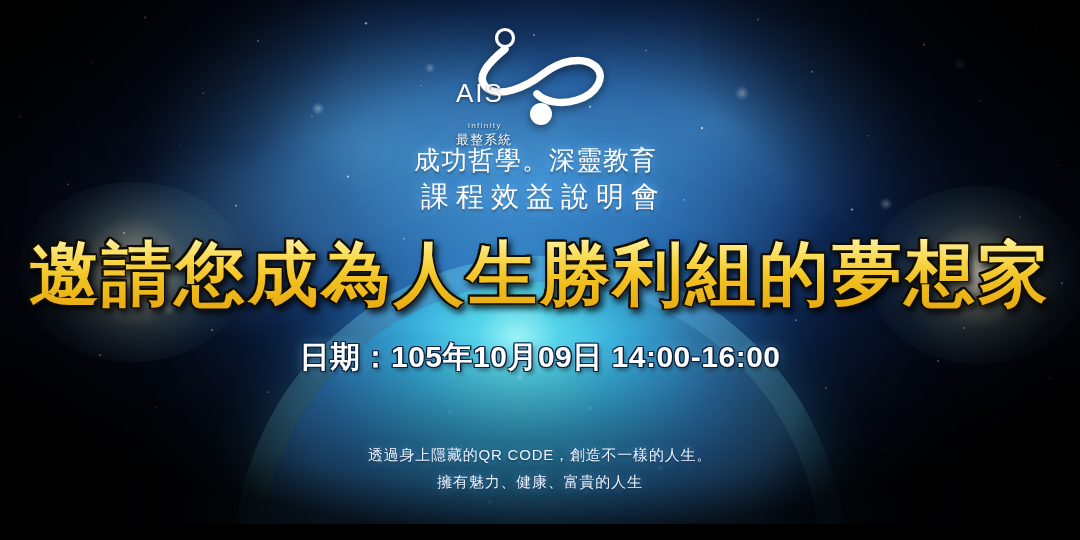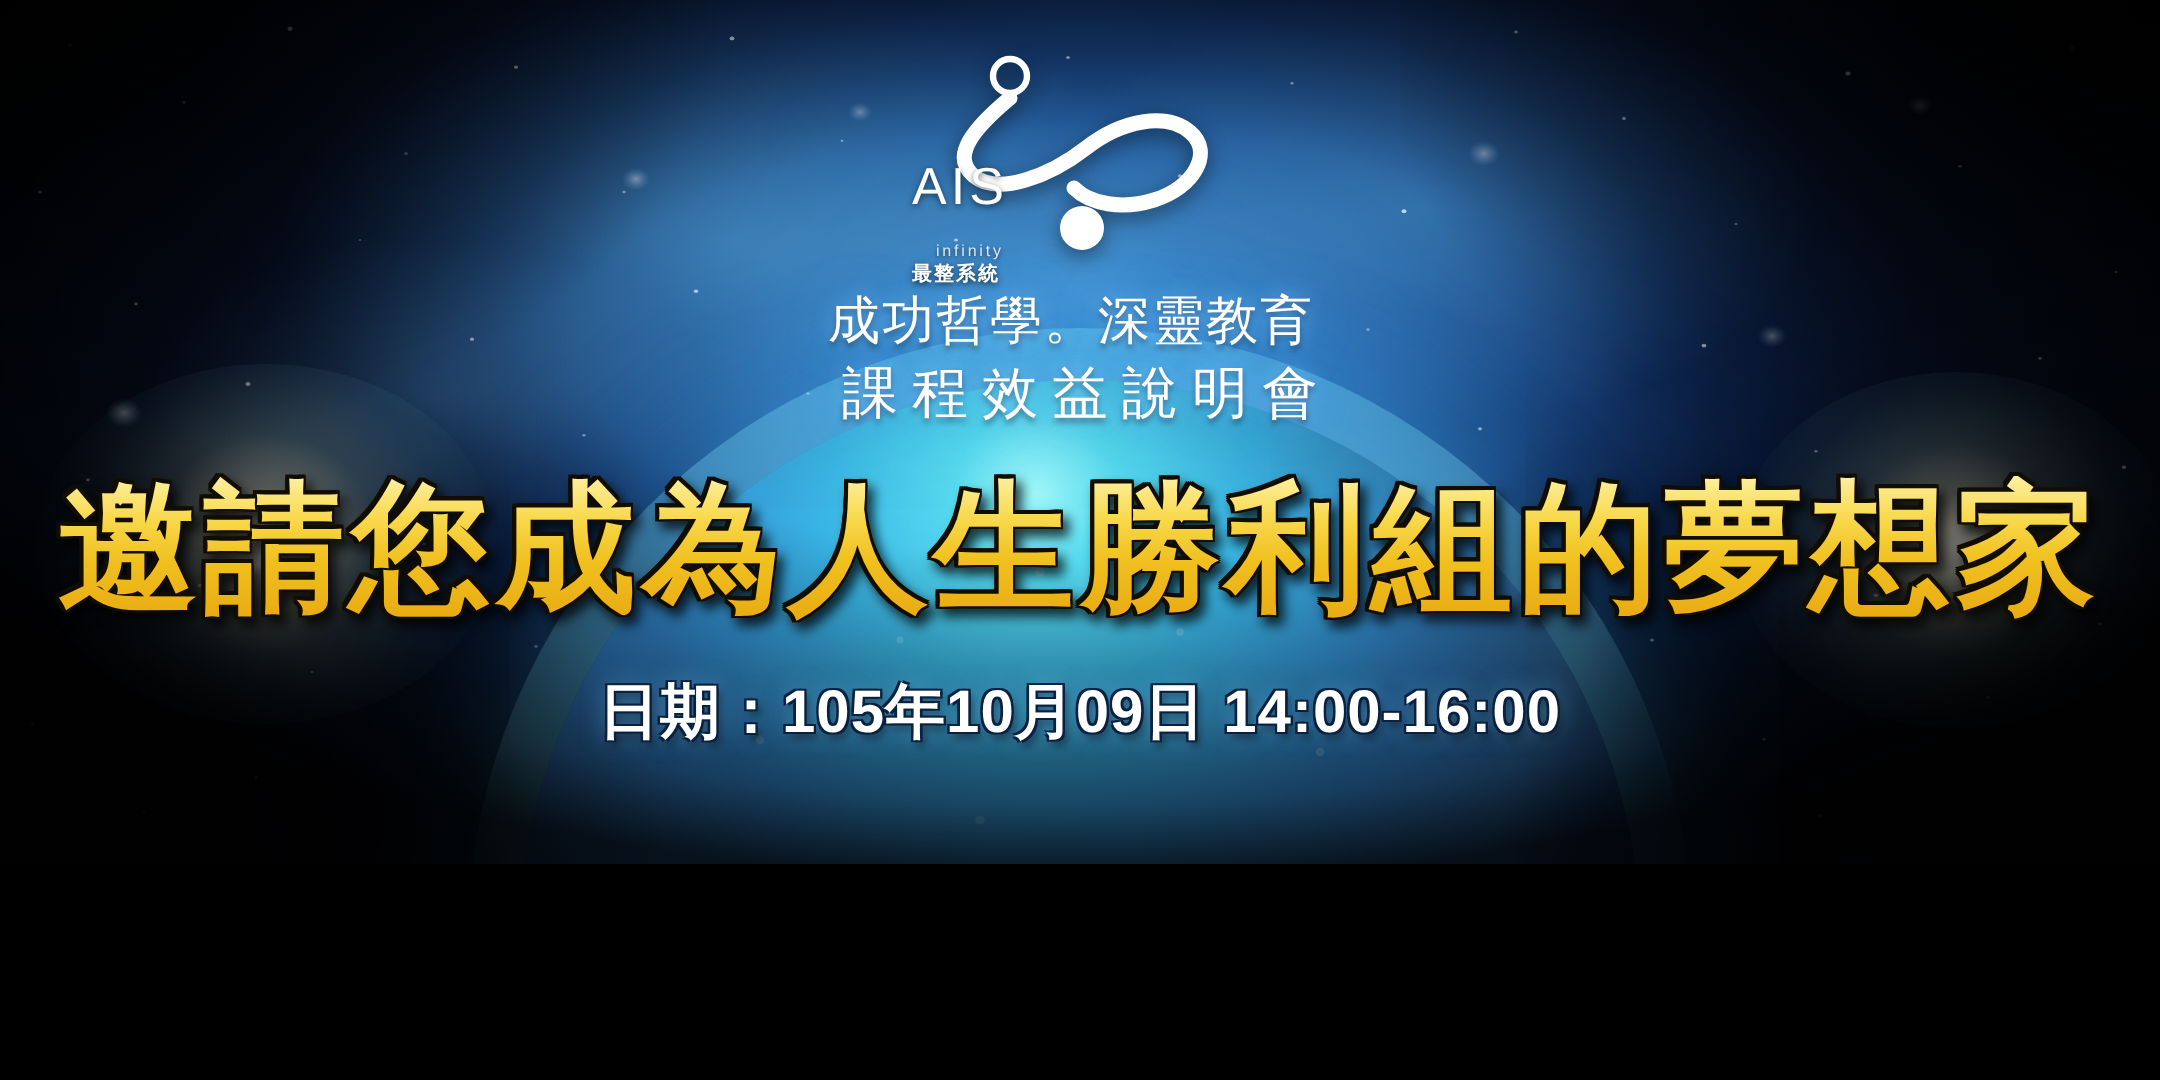--- a/index.html
+++ b/index.html
@@ -8,21 +8,21 @@
     padding: 0;
     background: #000;
   }
   body {
     font-family: "Liberation Sans", "DejaVu Sans", sans-serif;
   }
 
   .banner {
     position: relative;
     width: 1080px;
-    height: 432px;
+    height: 524px;
     overflow: hidden;
     background: #04060f;
     user-select: none;
   }
 
   
   .bg-base {
     position: absolute;
     inset: 0;
     background:
@@ -228,24 +228,24 @@
   }
   .logo-infinity {
     font-size: 8px;
     letter-spacing: 1.4px;
     color: #dbe6f2;
     margin-top: 16px;
     margin-left: 12px;
     text-shadow: 0 1px 2px rgba(0,0,0,0.6);
   }
   .logo-cn {
-    font-size: 10px;
+    font-size: 13px;
     letter-spacing: 1px;
     color: #ffffff;
-    font-weight: bold;
+    font-weight: normal;
     margin-top: 3px;
     text-shadow: 0 1px 3px rgba(0,0,0,0.7);
   }
 
   
   .subtitle-block {
     margin-top: 16px;
     text-align: left;
     color: #ffffff;
   }
@@ -471,15 +471,19 @@
       <div class="subtitle-1">成功哲學。深靈教育</div>
       <div class="subtitle-2">課程效益說明會</div>
     </div>
 
     <div class="headline">邀請您成為人生勝利組的夢想家</div>
 
     <div class="detail-block">
       <div class="detail-line">日期：105年10月09日  14:00-16:00</div>
     </div>
 
+    <div class="footnote-block">
+      <div class="footnote-line">透過身上隱藏的QR  CODE，創造不一樣的人生。</div>
+      <div class="footnote-line">擁有魅力、健康、富貴的人生</div>
+    </div>
 
   </div>
 </div>
 
 </body></html>

